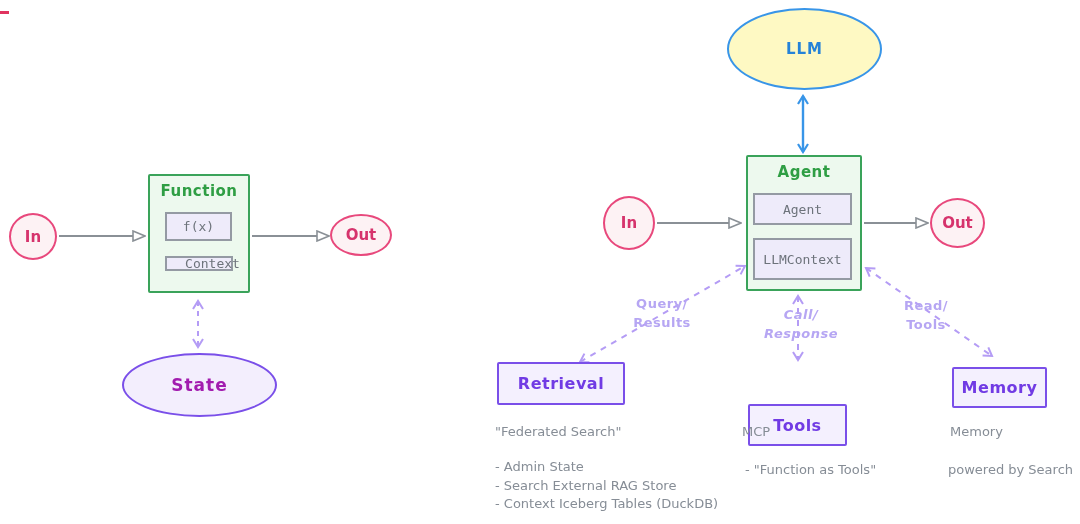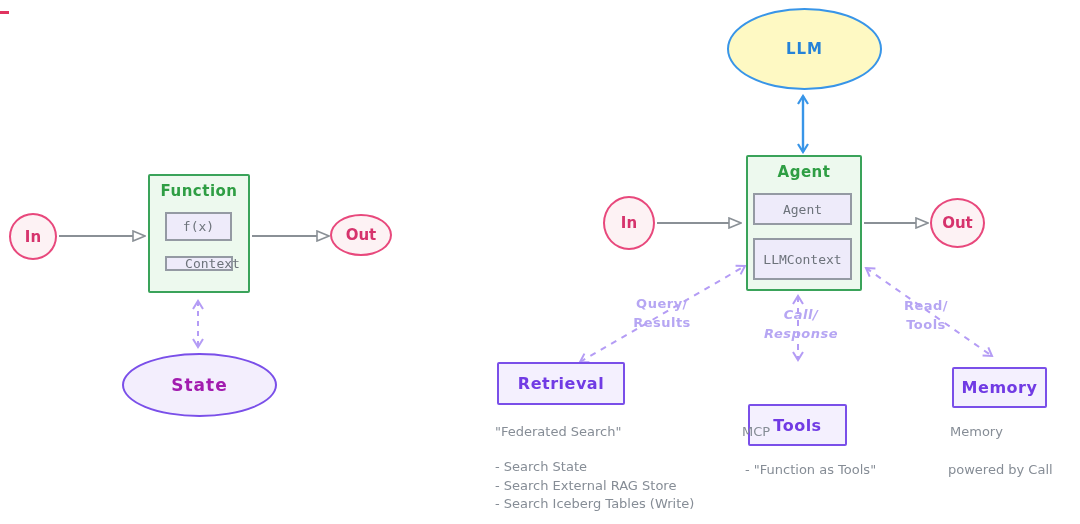--- a/index.html
+++ b/index.html
@@ -134,28 +134,28 @@
   </div>
   <div class="childbox" style="left:748px; top:368px; width:99px; height:42px;margin-top:36px;">
     <span>Tools</span>
   </div>
   <div class="childbox" style="left:952px; top:367px; width:95px; height:41px;">
     <span>Memory</span>
   </div>
 
   <div class="notes-head" style="left:495px; top:424px;">"Federated Search"</div>
   <div class="notes" style="left:495px; top:458px;">
-    <div>- Search State</div>
+    <div>- Admin State</div>
     <div>- Search External RAG Store</div>
-    <div>- Search Iceberg Tables (Write)</div>
+    <div>- Context Iceberg Tables (DuckDB)</div>
   </div>
 
   <div class="notes-head" style="left:742px; top:424px;">MCP</div>
   <div class="notes" style="left:745px; top:461px;">
     <div>- "Function as Tools"</div>
   </div>
 
   <div class="notes-head" style="left:950px; top:424px;">Memory</div>
   <div class="notes" style="left:948px; top:461px;">
-    <div>powered by Call</div>
+    <div>powered by Search</div>
   </div>
 
 </div>
 
 </body></html>

